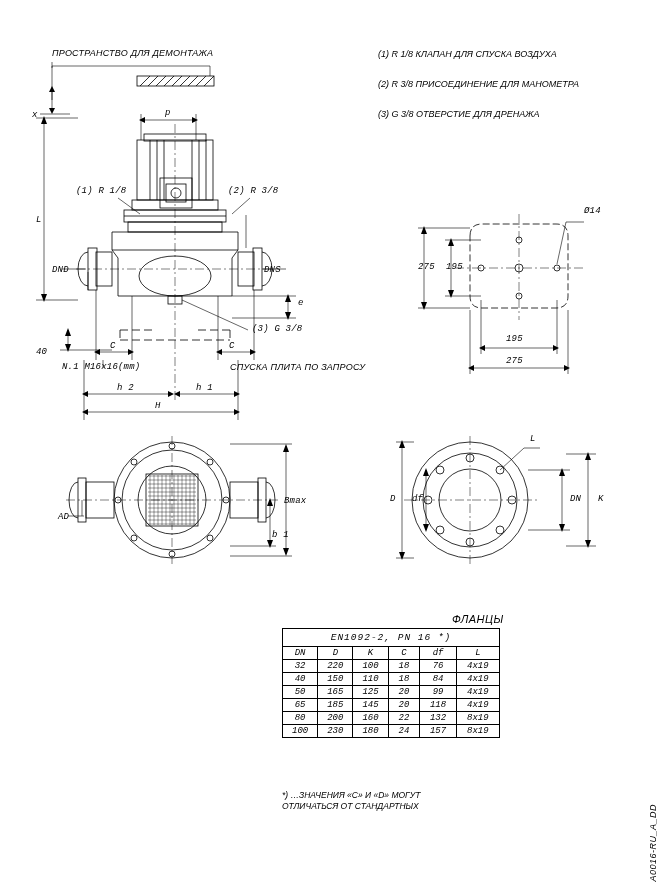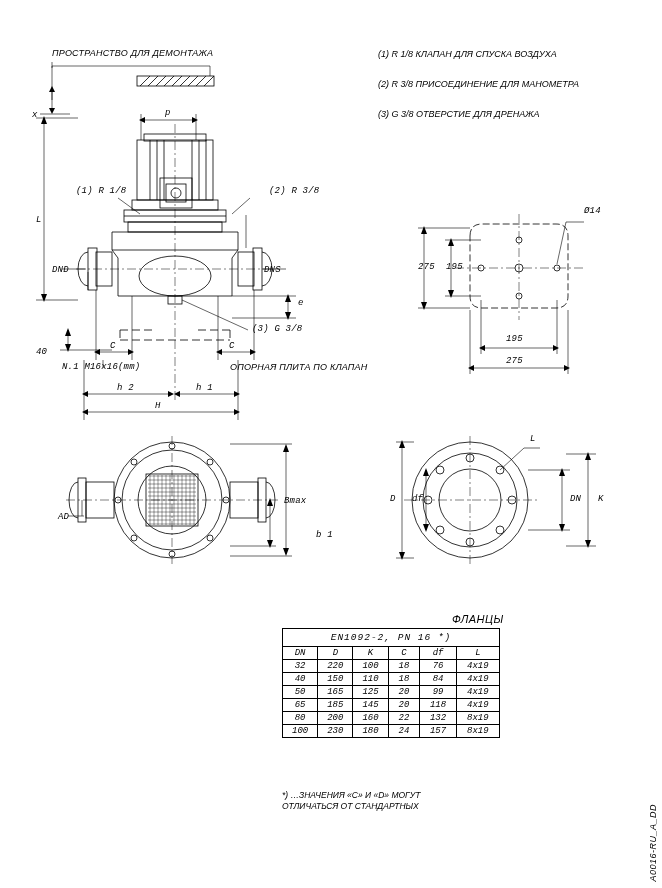--- a/index.html
+++ b/index.html
@@ -316,34 +316,34 @@
   <div class="lbl mono" style="left:264px;top:265px;">DNS</div>
   <div class="lbl mono" style="left:298px;top:298px;">e</div>
   <div class="lbl mono" style="left:36px;top:347px;">40</div>
   <div class="lbl mono" style="left:110px;top:341px;">C</div>
   <div class="lbl mono" style="left:229px;top:341px;">C</div>
   <div class="lbl mono" style="left:117px;top:383px;">h 2</div>
   <div class="lbl mono" style="left:196px;top:383px;">h 1</div>
   <div class="lbl mono" style="left:155px;top:401px;">H</div>
 
   <div class="lbl mono" style="left:76px;top:186px;">(1)  R 1/8</div>
-  <div class="lbl mono" style="left:228px;top:186px;margin-left:41px;">(2)  R 3/8</div>
+  <div class="lbl mono" style="left:228px;top:186px;">(2)  R 3/8</div>
   <div class="lbl mono" style="left:252px;top:324px;">(3)  G 3/8</div>
   <div class="lbl mono" style="left:62px;top:362px;">N.1  M16x16(mm)</div>
-  <div class="lbl" style="left:230px;top:362px;">ОПОРНАЯ ПЛИТА ПО КЛАПАН</div>
+  <div class="lbl" style="left:230px;top:362px;">СПУСКА ПЛИТА ПО ЗАПРОСУ</div>
 
   <div class="lbl mono" style="left:584px;top:206px;">Ø14</div>
   <div class="lbl mono" style="left:418px;top:262px;">275</div>
   <div class="lbl mono" style="left:446px;top:262px;">195</div>
   <div class="lbl mono" style="left:506px;top:334px;">195</div>
   <div class="lbl mono" style="left:506px;top:356px;">275</div>
 
   <div class="lbl mono" style="left:58px;top:512px;">AD</div>
   <div class="lbl mono" style="left:284px;top:496px;">Bmax</div>
-  <div class="lbl mono" style="left:272px;top:530px;margin-left:44px;">b 1</div>
+  <div class="lbl mono" style="left:272px;top:530px;">b 1</div>
 
   <div class="lbl mono" style="left:530px;top:434px;">L</div>
   <div class="lbl mono" style="left:390px;top:494px;">D</div>
   <div class="lbl mono" style="left:412px;top:494px;">df</div>
   <div class="lbl mono" style="left:570px;top:494px;">DN</div>
   <div class="lbl mono" style="left:598px;top:494px;">K</div>
 
   <div class="flanges-title" style="left:452px;top:613px;">ФЛАНЦЫ</div>
 
   <table class="tbl" style="left:282px;top:628px;width:218px;padding-left:32px;">

